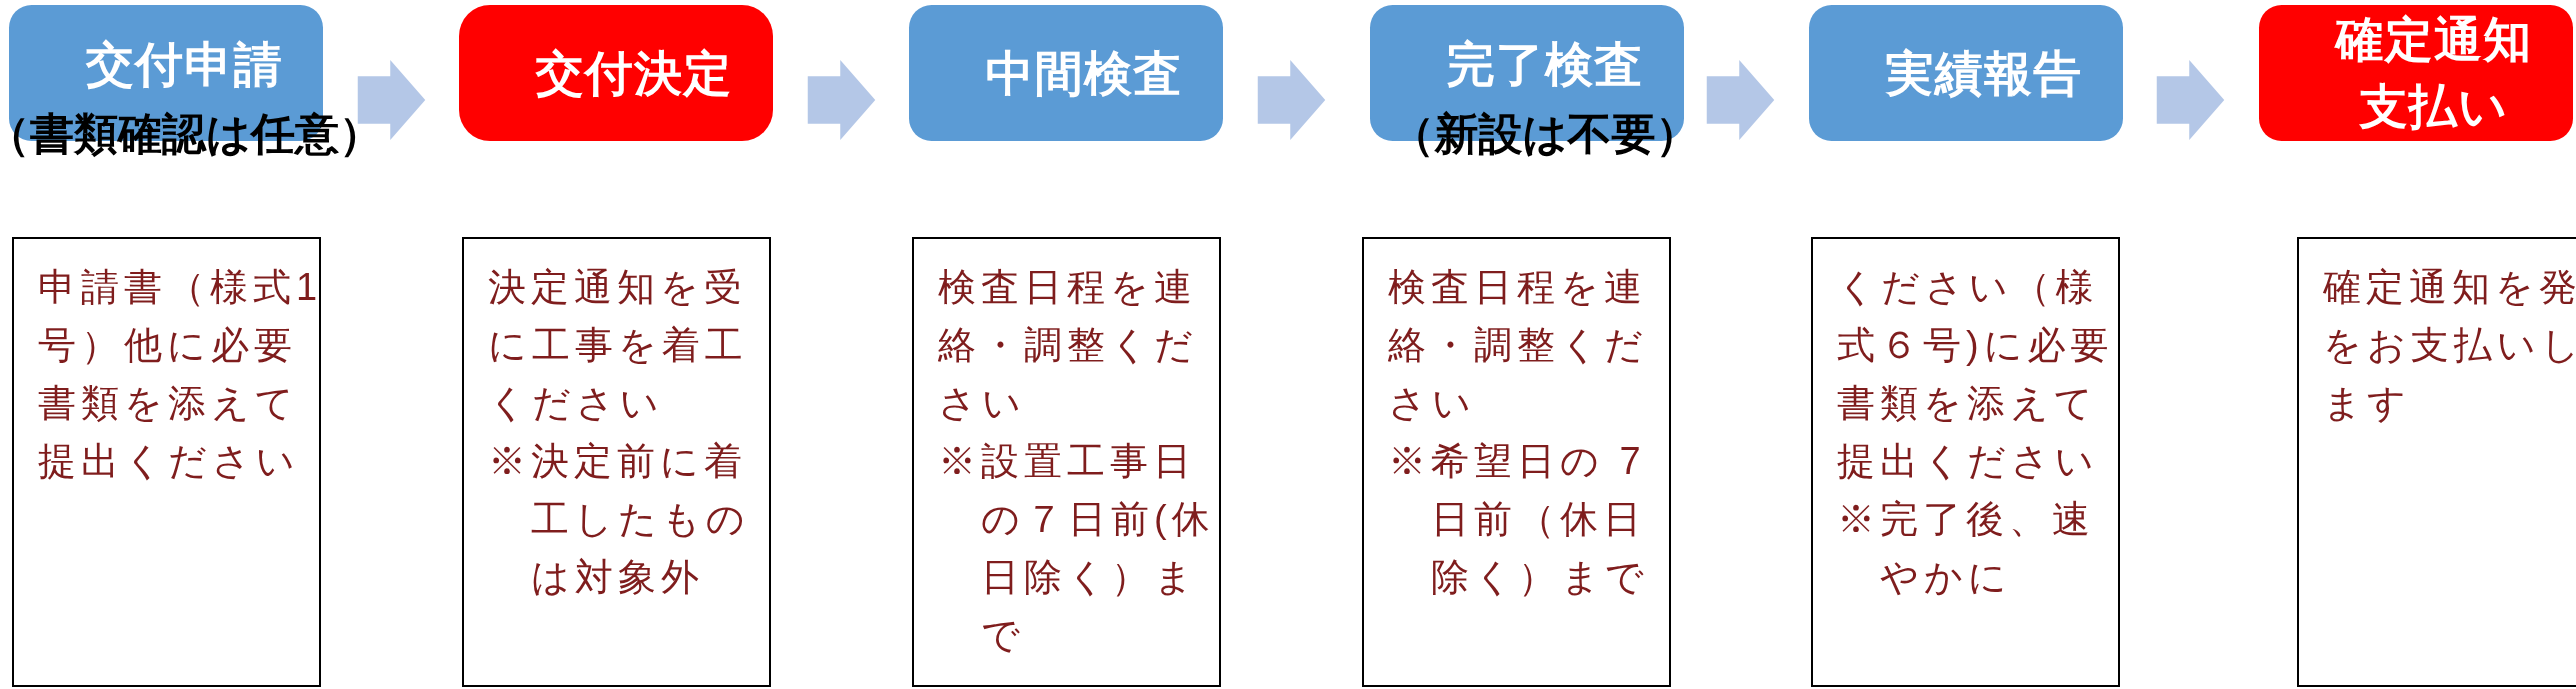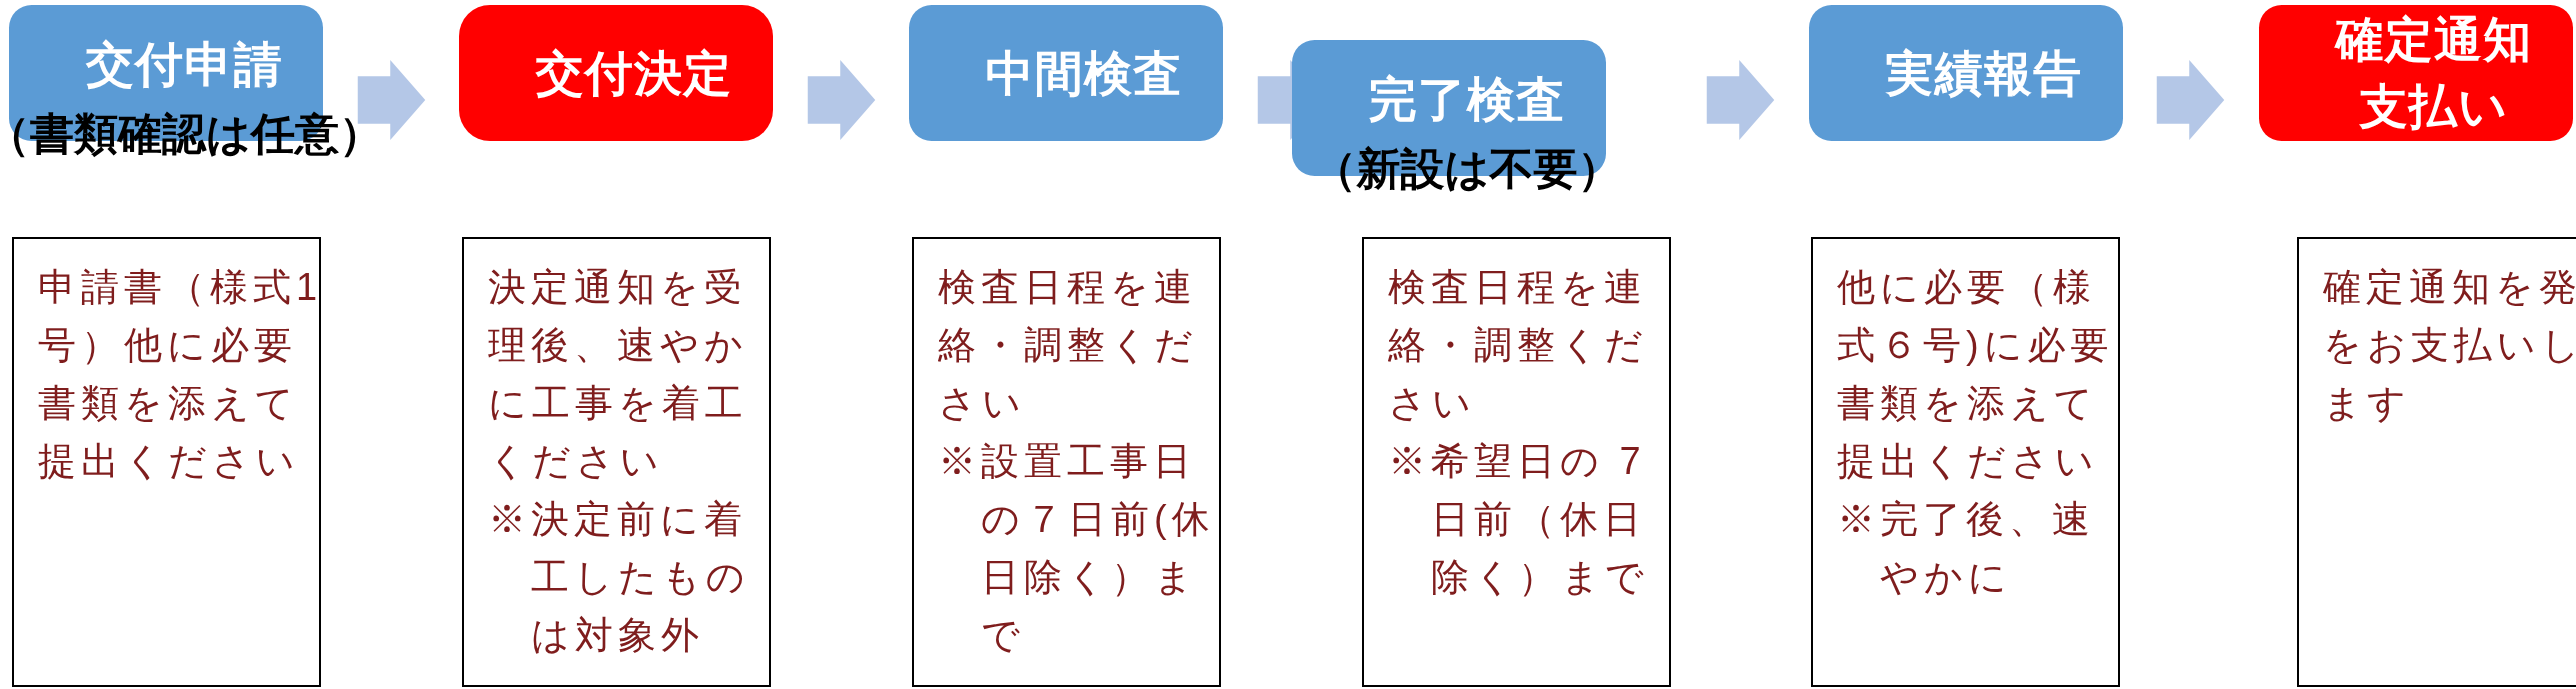--- a/index.html
+++ b/index.html
@@ -48,21 +48,21 @@
     font-weight: bold;
     font-size: 44px;
     line-height: 44px;
     margin-top: 14px;
     white-space: pre;
     text-align: center;
   }
   .sb0 { left: 9.4px; }
   .sb1 { left: 459px; border-radius: 31px; }
   .sb2 { left: 909px; }
-  .sb3 { left: 1292px; margin-top: 35px; }
+  .sb3 { left: 1370px; }
   .sb4 { left: 1809px; }
   .sb5 { left: 2259px; }
   
   .arrow {
     position: absolute;
     top: 60px;
     width: 69px;
     height: 80px;
   }
   .arrow polygon { fill: #b4c7e7; }
@@ -150,21 +150,20 @@
 
   <div class="note-box nb0">
     <div class="note-line">申請書（様式1</div>
     <div class="note-line">号）他に必要</div>
     <div class="note-line">書類を添えて</div>
     <div class="note-line">提出ください</div>
   </div>
 
   <div class="note-box nb1">
     <div class="note-line">決定通知を受</div>
-    <div class="note-line">理後、速やか</div>
     <div class="note-line">に工事を着工</div>
     <div class="note-line">ください</div>
     <div class="note-line">※決定前に着</div>
     <div class="note-line">　工したもの</div>
     <div class="note-line">　は対象外</div>
   </div>
 
   <div class="note-box nb2">
     <div class="note-line">検査日程を連</div>
     <div class="note-line">絡・調整くだ</div>
@@ -178,21 +177,21 @@
   <div class="note-box nb3">
     <div class="note-line">検査日程を連</div>
     <div class="note-line">絡・調整くだ</div>
     <div class="note-line">さい</div>
     <div class="note-line">※希望日の 7</div>
     <div class="note-line">　日前（休日</div>
     <div class="note-line">　除く）まで</div>
   </div>
 
   <div class="note-box nb4">
-    <div class="note-line">他に必要（様</div>
+    <div class="note-line">ください（様</div>
     <div class="note-line">式６号)に必要</div>
     <div class="note-line">書類を添えて</div>
     <div class="note-line">提出ください</div>
     <div class="note-line">※完了後、速</div>
     <div class="note-line">　やかに</div>
   </div>
 
   <div class="note-box nb5">
     <div class="note-line">確定通知を発</div>
     <div class="note-line">をお支払いし</div>

